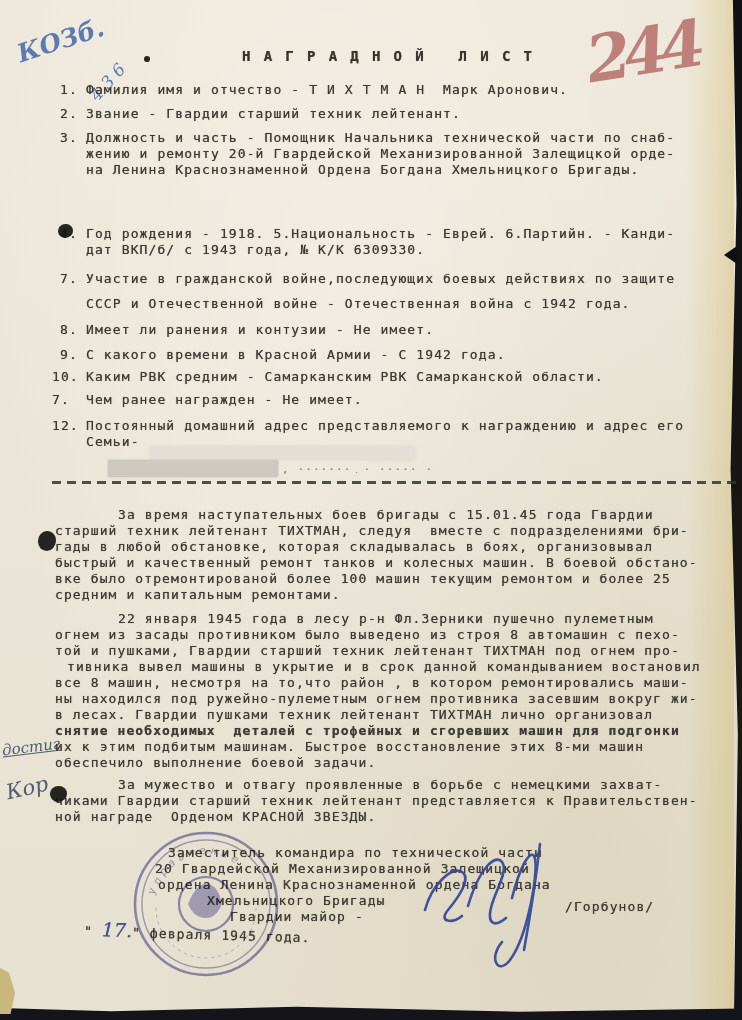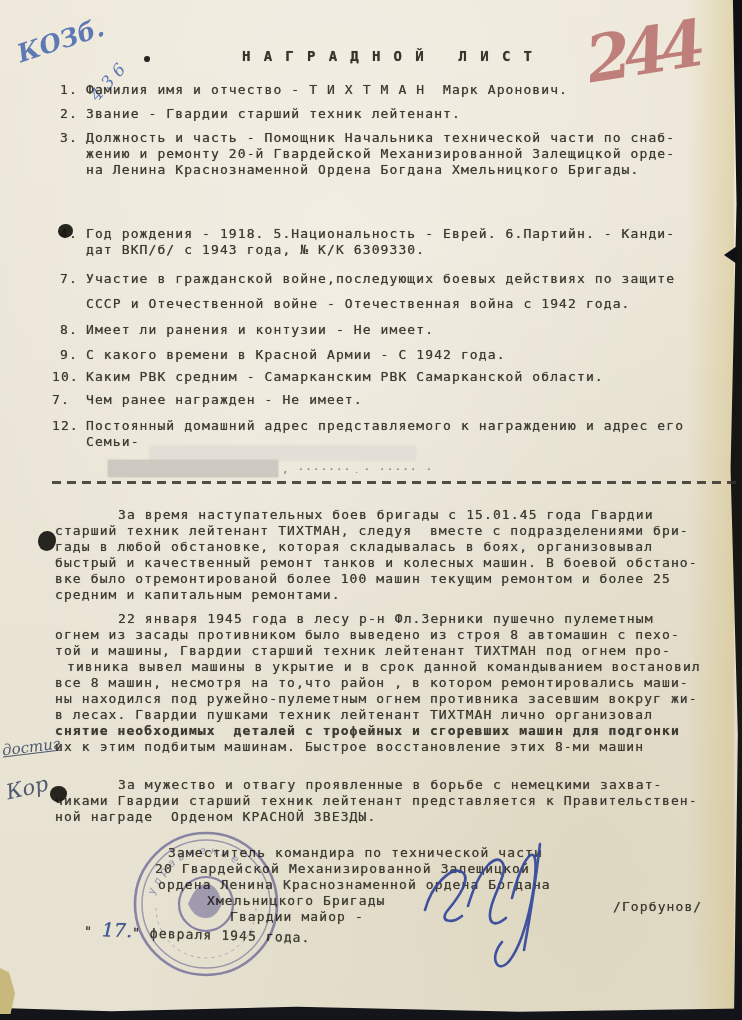--- a/index.html
+++ b/index.html
@@ -114,42 +114,43 @@
 
   <div class="tl" style="left:118px;top:507px;">За время наступательных боев бригады с 15.01.45 года Гвардии</div>
   <div class="tl" style="left:55px;top:523px;">старший техник лейтенант ТИХТМАН, следуя  вместе с подразделениями бри-</div>
   <div class="tl" style="left:55px;top:539px;">гады в любой обстановке, которая складывалась в боях, организовывал</div>
   <div class="tl" style="left:55px;top:555px;">быстрый и качественный ремонт танков и колесных машин. В боевой обстано-</div>
   <div class="tl" style="left:55px;top:571px;">вке было отремонтированой более 100 машин текущим ремонтом и более 25</div>
   <div class="tl" style="left:55px;top:587px;">средним и капитальным ремонтами.</div>
 
   <div class="tl" style="left:118px;top:611px;">22 января 1945 года в лесу р-н Фл.Зерники пушечно пулеметным</div>
   <div class="tl" style="left:55px;top:627px;">огнем из засады противником было выведено из строя 8 автомашин с пехо-</div>
-  <div class="tl" style="left:55px;top:643px;">той и машины, Гвардии старший техник лейтенант ТИХТМАН под огнем про-</div>
+  <div class="tl" style="left:55px;top:643px;">той и пушками, Гвардии старший техник лейтенант ТИХТМАН под огнем про-</div>
   <div class="tl" style="left:55px;top:659px;margin-left:12px;">тивника вывел машины в укрытие и в срок данной командыванием востановил</div>
   <div class="tl" style="left:55px;top:675px;">все 8 машин, несмотря на то,что район , в котором ремонтировались маши-</div>
   <div class="tl" style="left:55px;top:691px;">ны находился под ружейно-пулеметным огнем противника засевшим вокруг жи-</div>
   <div class="tl" style="left:55px;top:707px;">в лесах. Гвардии пушками техник лейтенант ТИХТМАН лично организовал</div>
   <div class="tl" style="left:55px;top:723px;font-weight:bold;">снятие необходимых  деталей с трофейных и сгоревших машин для подгонки</div>
   <div class="tl" style="left:55px;top:739px;">их к этим подбитым машинам. Быстрое восстановление этих 8-ми машин</div>
+  <div class="tl" style="left:55px;top:755px;">обеспечило выполнение боевой задачи.</div>
 
   <div class="tl" style="left:118px;top:777px;">За мужество и отвагу проявленные в борьбе с немецкими захват-</div>
   <div class="tl" style="left:55px;top:793px;">чиками Гвардии старший техник лейтенант представляется к Правительствен-</div>
   <div class="tl" style="left:55px;top:809px;">ной награде  Орденом КРАСНОЙ ЗВЕЗДЫ.</div>
 
   <div class="blot" style="left:58px;top:224px;width:15px;height:14px;"></div>
   <div class="blot" style="left:38px;top:531px;width:18px;height:20px;"></div>
   <div class="blot" style="left:50px;top:786px;width:17px;height:16px;"></div>
 
   <div class="tl" style="left:168px;top:845px;">Заместитель командира по технической части</div>
   <div class="tl" style="left:155px;top:861px;">20 Гвардейской Механизированной Залещицкой</div>
   <div class="tl" style="left:158px;top:877px;">ордена Ленина Краснознаменной ордена Богдана</div>
   <div class="tl" style="left:207px;top:893px;">Хмельницкого Бригады</div>
   <div class="tl" style="left:230px;top:909px;">Гвардии майор -</div>
-  <div class="tl" style="left:613px;top:899px;">/Горбунов/</div>
+  <div class="tl" style="left:565px;top:899px;">/Горбунов/</div>
 
   <div class="tl datewrap" style="left:84px;top:924px;"><span>" </span><span class="datehand">17.</span><span>" </span><span>февраля 1945 года.</span></div>
 
   <svg class="stamp" width="156" height="156" viewBox="0 0 156 156">
     <g fill="none" stroke="#5553a6">
       <circle cx="78" cy="78" r="71" stroke-width="2.6"></circle>
       <circle cx="78" cy="78" r="64" stroke-width="1.4" opacity=".8"></circle>
       <circle cx="78" cy="78" r="27" stroke-width="2.2"></circle>
       <path d="M60 78 q8 -20 18 -20 q12 0 16 20 q-6 14 -16 14 q-12 0 -18 -14 z" fill="#5553a6" opacity=".75" stroke="none"></path>
       <path id="stamparc" d="M 28 78 A 50 50 0 0 1 128 78" stroke="none"></path>

